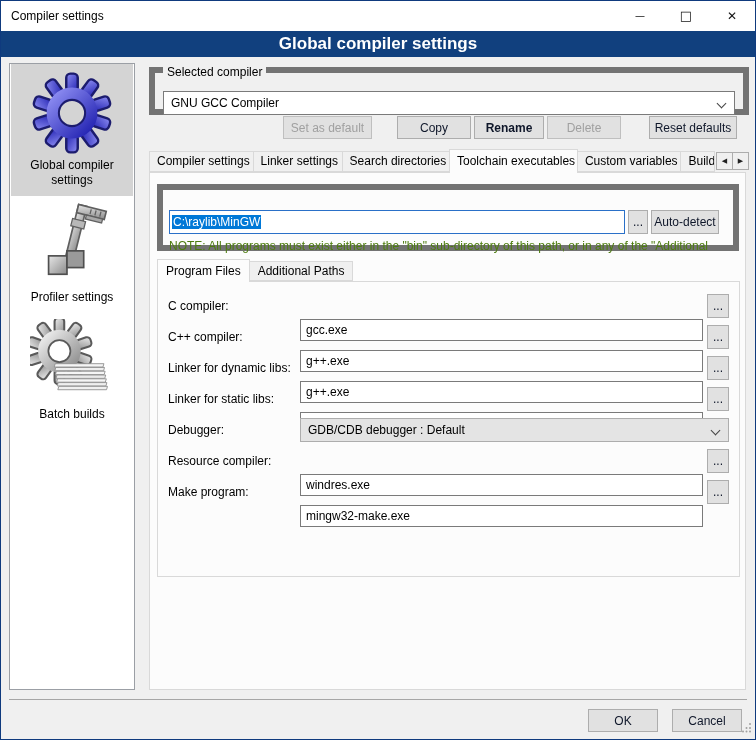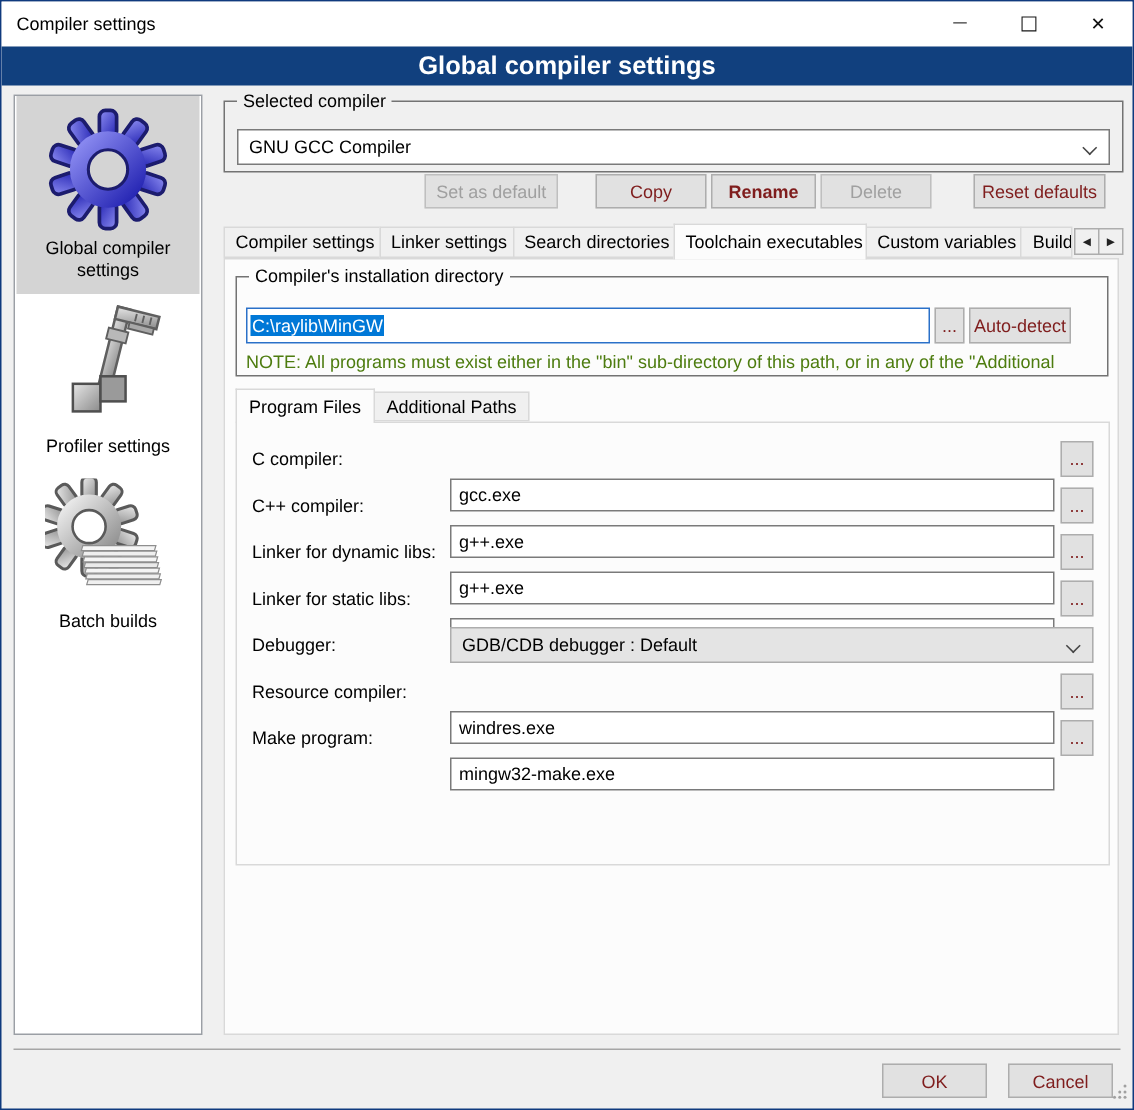--- a/index.html
+++ b/index.html
@@ -26,28 +26,28 @@
   
   .sidebar { position:absolute; left:8px; top:62px; width:126px; height:627px;
              background:#fff; border:1px solid #9b9fa5; overflow:hidden; }
   .sb-item { display:flex; flex-direction:column; align-items:center; text-align:center;
              padding:6px 2px 8px; margin:0 1px; cursor:default; }
   .sb-item.selected { background:#d4d4d4; }
   .sb-item .icon { width:88px; height:86px; display:flex; align-items:center; justify-content:center; }
   .sb-item .lbl { line-height:15px; margin-top:2px; }
 
   
-  .group { position:absolute; border:1px solid #737373; }
+  .group { position:absolute; border:6px solid #737373; }
   .group > .legend { position:absolute; top:-8px; left:8px; padding:0 4px; line-height:15px; }
   .group.on-gray > .legend { background:#f0f0f0; }
   .group.on-white > .legend { background:#fcfcfc; }
 
   
   .btn { background:#e1e1e1; border:1px solid #adadad; font-family:"Liberation Sans",sans-serif;
-         font-size:12px; color:#7f1d1d; cursor:default; }
+         font-size:12px; color:#0f172a; cursor:default; }
   .btn.disabled { color:#a0a0a0; border-color:#bfbfbf; }
   .combo { position:relative; background:#fff; border:1px solid #7a7a7a; line-height:22px;
            padding:0 24px 0 7px; white-space:nowrap; overflow:hidden; }
   .combo.gray { background:#e4e4e4; border-color:#adadad; }
   .chev { position:absolute; right:9px; top:8px; width:7px; height:7px;
           border-right:1px solid #444; border-bottom:1px solid #444; transform:rotate(45deg); }
   .textbox { background:#fff; border:1px solid #7a7a7a; height:22px; line-height:20px;
              padding:0 5px; white-space:nowrap; overflow:hidden;margin-top:48px; }
 
   
@@ -251,21 +251,20 @@
         </div>
       <div class="tarr">
           <span>▶</span>
         </div>
     </div>
   </div>
 
   <div class="panel">
 
     <div class="group on-white grp-dir">
-      <span class="legend">Compiler's installation directory</span>
       <div class="dirrow">
         <div class="dir-input">
           <span class="sel">C:\raylib\MinGW</span>
         </div>
         <button class="btn b-browse-dir">...</button>
         <button class="btn b-autodetect">Auto-detect</button>
       </div>
       <div class="note">NOTE: All programs must exist either in the "bin" sub-directory of this path, or in any of the "Additional</div>
     </div>
 

